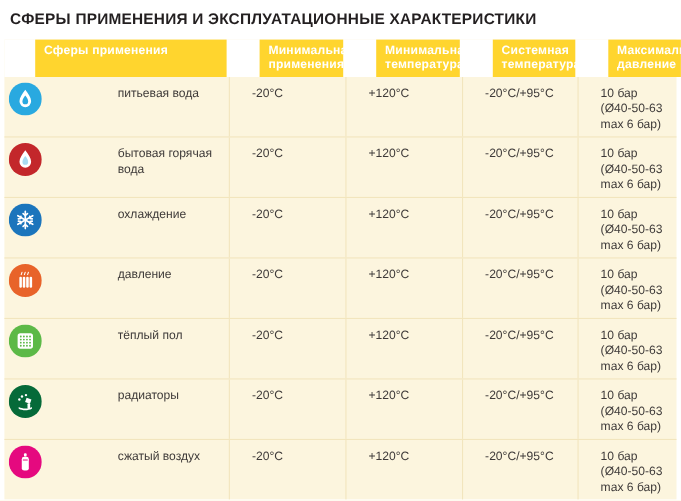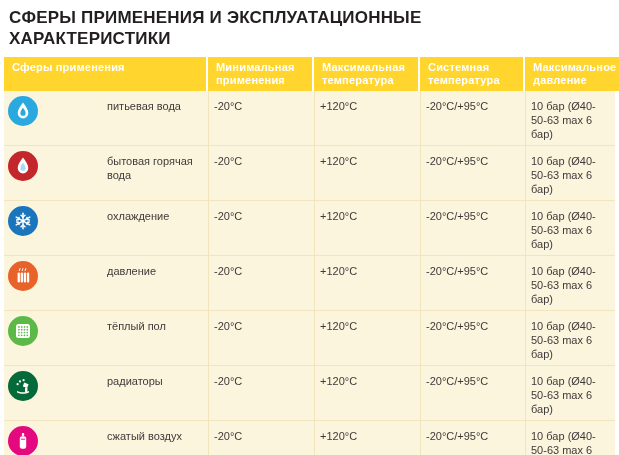--- a/index.html
+++ b/index.html
@@ -3,62 +3,63 @@
 <meta charset="utf-8">
 <style>
   html,body{margin:0;padding:0;}
   body{
     width:619px;height:455px;overflow:hidden;background:#ffffff;
     font-family:"Liberation Sans","DejaVu Sans",sans-serif;color:#3e3a39;
     -webkit-font-smoothing:antialiased;
   }
   .page-title{
     padding:7px 10px 0 9px;max-width:480px;
-    font-size:17px;font-weight:bold;line-height:21px;letter-spacing:.2px;
+    font-size:14px;font-weight:bold;line-height:21px;letter-spacing:.2px;
     color:#231f20;text-transform:uppercase;
   }
   .app-table{margin:8px 4px 0 4px;background:#fcf5de;}
   
   .thead{
     display:grid;grid-template-columns:202px 104px 104px 103px 1fr;
     column-gap:2px;background:#ffffff;
   }
   .th{
     background:#ffd52e;color:#ffffff;font-size:11px;font-weight:bold;
     line-height:13px;padding:4px 6px 4px 8px;min-height:31px;box-sizing:border-box;
     letter-spacing:.2px;
+    margin-left:28px;
   }
   
   .row{
     display:grid;grid-template-columns:204px 106px 106px 105px 1fr;
     min-height:47px;box-sizing:border-box;
   }
   .row + .row{border-top:1px solid #f2e5bd;}
   .cell{
-    font-size:11px;line-height:14px;padding:8px 6px 4px 5px;
+    font-size:11px;line-height:14px;padding:8px 6px 4px 20px;
     border-left:1px solid #f2e5bd;box-sizing:border-box;
   }
   .c-app{
     display:grid;grid-template-columns:99px 1fr;
     padding:5px 4px 4px 4px;border-left:none;box-sizing:border-box;
   }
   .c-app .label{font-size:11px;line-height:14px;padding-top:3px;}
   .icon{width:30px;height:30px;display:block;}
 </style>
 </head>
 <body>
 
 <div class="page-title">СФЕРЫ ПРИМЕНЕНИЯ И ЭКСПЛУАТАЦИОННЫЕ ХАРАКТЕРИСТИКИ</div>
 
 <div class="app-table">
 
   <div class="thead">
     <div class="th">Сферы применения</div>
     <div class="th">Минимальная применения</div>
-    <div class="th">Максимальная температура</div>
+    <div class="th">Минимальная температура</div>
     <div class="th">Системная температура</div>
     <div class="th">Максимальное давление</div>
   </div>
 
   <div class="row">
     <div class="cell c-app">
       <span class="icon">
         <svg width="30" height="30" viewBox="0 0 30 30">
           <circle cx="15" cy="15" r="15" fill="#29a9e0"></circle>
           <path d="M15 6.5 C12.2 10.2 9.7 13.7 9.7 17.1 A5.3 5.3 0 0 0 20.3 17.1 C20.3 13.7 17.8 10.2 15 6.5 Z" fill="#ffffff"></path>

